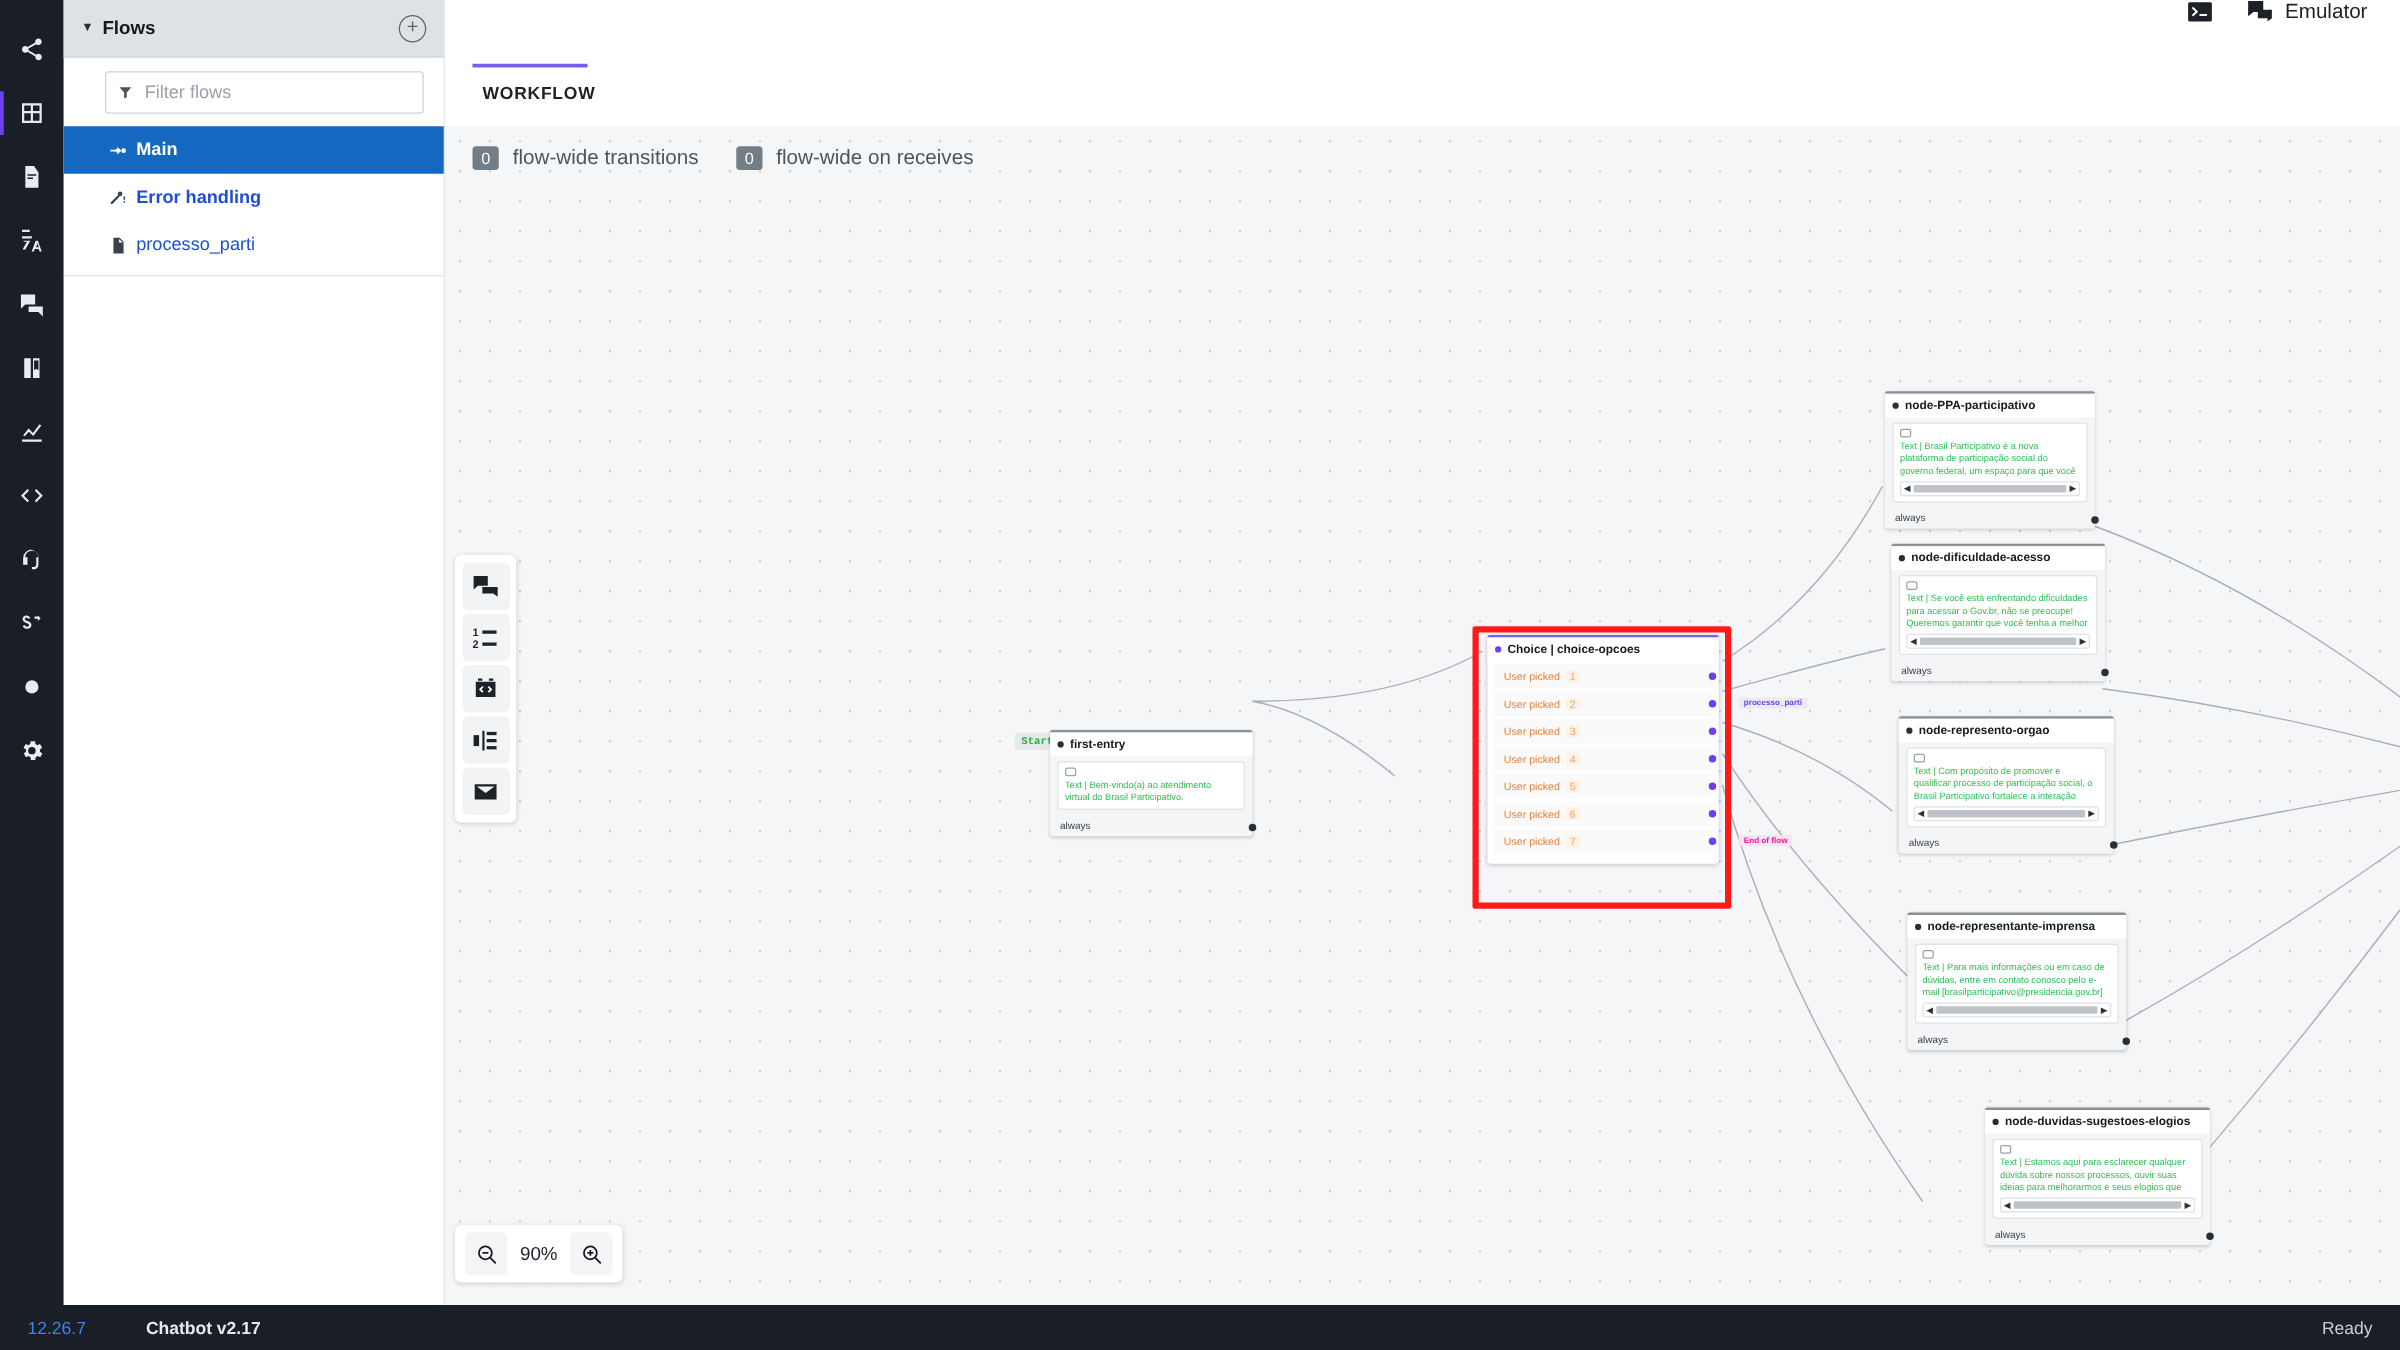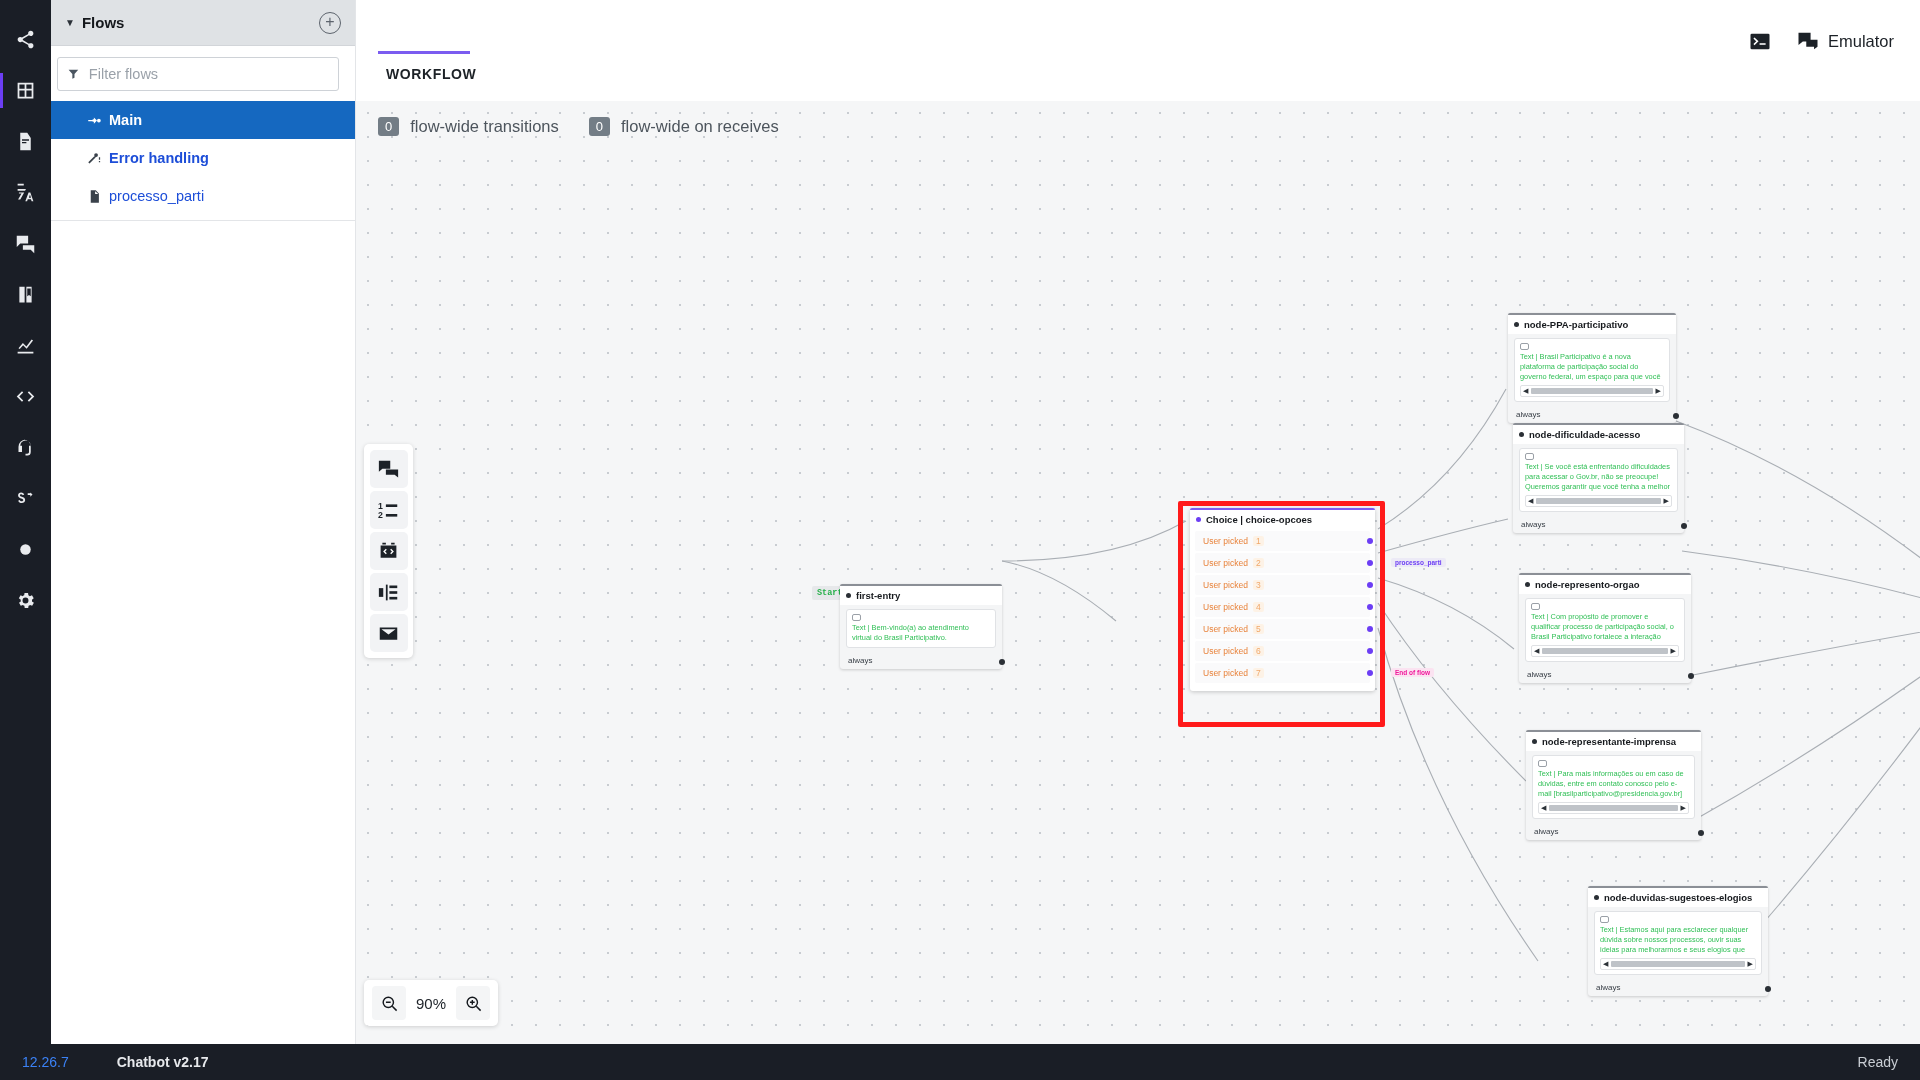--- a/index.html
+++ b/index.html
@@ -43,21 +43,21 @@
     border-bottom: 1px solid #d2d5d9;
   }
   .caret { font-size: 10px; color: #2b3138; margin-right: 7px; }
   .flows-title { font-size: 15px; font-weight: bold; color: #15181c; flex: 1; }
   .plus-btn {
     width: 22px; height: 22px; border-radius: 50%;
     border: 1.6px solid #5d646d; color: #5d646d;
     display: flex; align-items: center; justify-content: center;
     font-size: 16px; line-height: 1; padding-bottom: 2px;
   }
-  .filter-wrap { padding: 11px 16px 10px 6px; }
+  .filter-wrap { padding: 11px 16px 10px 21px; margin-left: 12px; }
   .filter-box {
     display: flex; align-items: center; height: 34px;
     border: 1px solid #ced2d7; border-radius: 3px; padding: 0 9px;
   }
   .filter-box svg { width: 14px; height: 14px; fill: #4a5560; margin-right: 9px; }
   .filter-box input {
     border: none; outline: none; font-size: 14.5px;
     color: #2c3238; width: 100%; font-family: inherit;
   }
   .filter-box input::placeholder { color: #9aa1a9; }
@@ -69,21 +69,21 @@
   .flow-item .ficon { width: 22px; display:flex; align-items:center; }
   .flow-item .ficon svg { width: 15px; height: 15px; fill: #3a424b; }
   .flow-item.selected { background: #1568c0; color: #fff; font-weight: bold; }
   .flow-item.selected .ficon svg { fill: #fff; }
   .flow-item.bold { font-weight: bold; }
   .flows-divider { margin: 5px 0 0 0; border-top: 1px solid #e3e5e8; }
 
   
   .topbar {
     position: absolute; left: 356px; top: 0; right: 0; height: 51px;
-    background: #fff; display: flex; align-items: flex-end;
+    background: #fff; display: flex; align-items: flex-start;
     justify-content: flex-end; padding-right: 26px;
   }
   .top-icon { margin-left: 26px; display: flex; align-items: center; }
   .top-icon svg { width: 22px; height: 19px; fill: #1c2127; }
   .emulator-label { font-size: 16.5px; color: #1c2127; margin-left: 9px; }
 
   
   .wf-header {
     position: absolute; left: 356px; top: 51px; right: 0; height: 50px;
     background: #fff;
@@ -488,21 +488,21 @@
           <span class="sb-track"></span>
           <span class="sb-arrow">▶</span>
         </div>
       </div>
       <div class="always-row">
         <span>always</span>
         <span class="port" style="right:-3px; top:7px;"></span>
       </div>
     </div>
 
-    <div class="node" style="left:1157px; top:322px; width:171px;">
+    <div class="node" style="left:1157px; top:334px; width:171px;">
       <div class="node-topline"></div>
       <div class="node-title">
         <span class="dot"></span>
         <span>node-dificuldade-acesso</span>
       </div>
       <div class="content-box">
         <div class="bubble-ico"></div>
         <div class="txt-green" style="max-height:30px">Text | Se você está enfrentando dificuldades para acessar o Gov.br, não se preocupe! Queremos garantir que você tenha a melhor experiência possível.</div>
         <div class="scrollbar">
           <span class="sb-arrow">◀</span>

